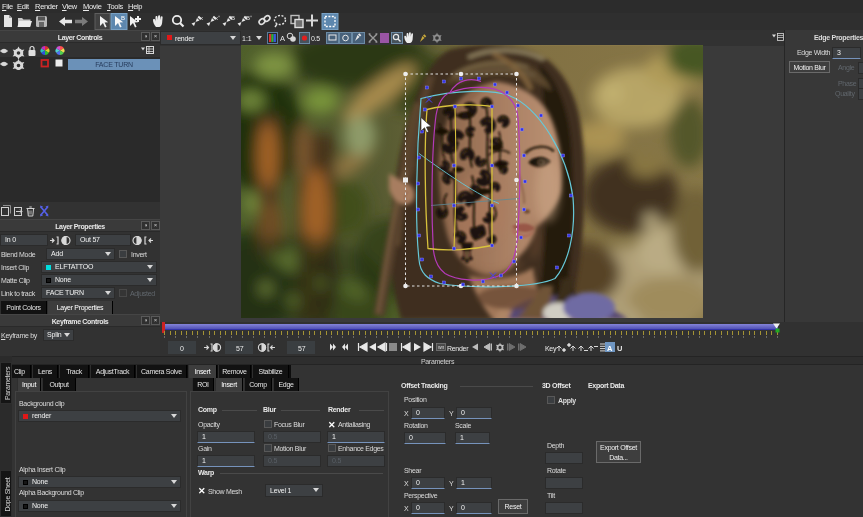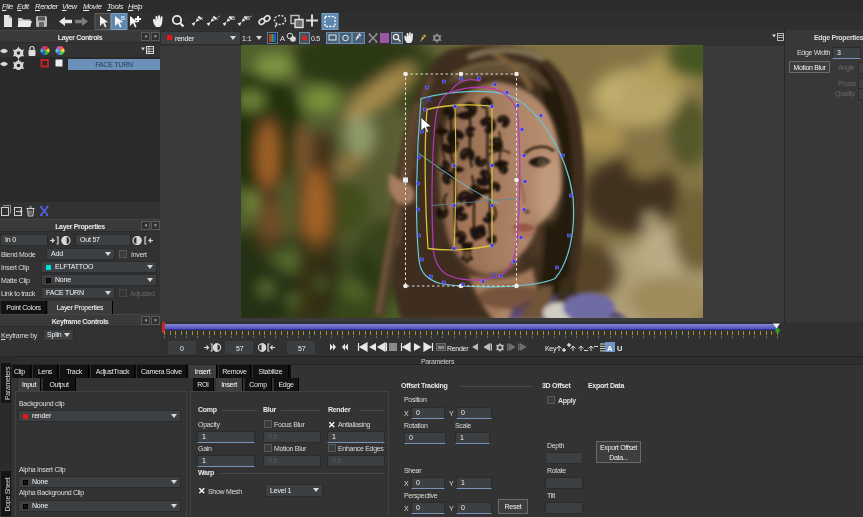--- a/index.html
+++ b/index.html
@@ -1,21 +1,21 @@
 <!DOCTYPE html>
 <html><head>
 <meta charset="utf-8">
 <style>
 * { margin:0; padding:0; box-sizing:border-box; }
 html,body { width:863px; height:517px; overflow:hidden; background:#333333;
   font-family:"Liberation Sans", sans-serif; }
 #root { position:relative; width:863px; height:517px; background:#333333; color:#ddd; overflow:hidden;}
 #menubar { position:absolute; left:0; top:0; width:863px; height:13px; background:#2c2c2c;
   font-size:7.5px; letter-spacing:-0.3px; color:#ececec; }
-#menubar span { position:absolute; top:2px;font-style:italic; }
+#menubar span { position:absolute; top:2px; }
 #toolbar { position:absolute; left:0; top:13px; width:863px; height:17px; background:#2f2f2f; }
 #leftpanel { position:absolute; left:0; top:30px; width:160px; height:332px; background:#323232; }
 .titlebar { position:absolute; left:0; width:160px; height:13px; background:#3a3a3a;
   font-size:7px; letter-spacing:-0.35px; font-weight:bold; color:#e8e8e8; text-align:center;
   line-height:13px; border-top:1px solid #454545; border-bottom:1px solid #2a2a2a;}
 .pinx { position:absolute; width:9px; height:9px; background:#303030; border:1px solid #5a5a5a;
   font-size:6px; line-height:7px; color:#ccc; text-align:center; font-weight:normal; letter-spacing:0;}
 .lbl { position:absolute; font-size:7px; letter-spacing:-0.3px; color:#dcdcdc; white-space:nowrap; }
 .fld { position:absolute; background:#3d4043; border:1px solid #2b2b2b; font-size:7px;
   letter-spacing:-0.2px; color:#f2f2f2; padding-left:4px; line-height:9px; }

